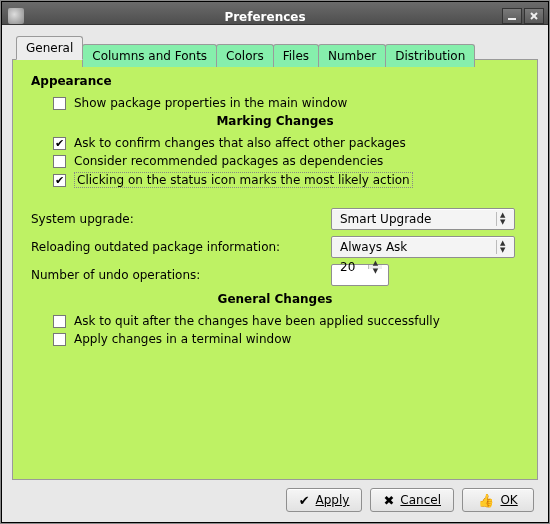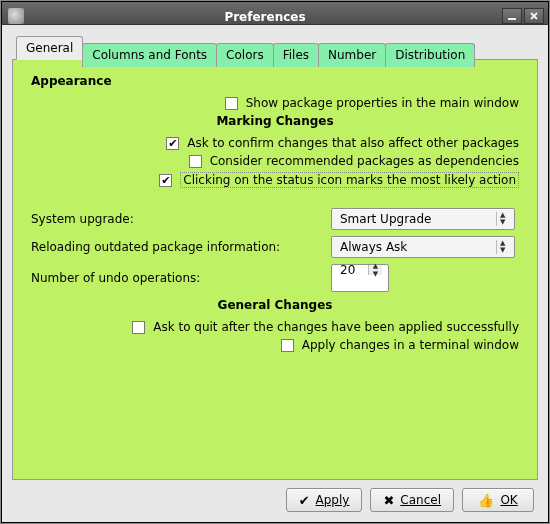--- a/index.html
+++ b/index.html
@@ -51,20 +51,21 @@
     color:#eee; font-weight:bold;
   }
   .content {
     flex:1;
     padding: 10px 10px 8px 10px;
     display:flex;
     flex-direction:column;
   }
   .tabbar {
     display:flex;
+    align-items:flex-end;
     position:relative;
     z-index:2;
     margin-left:4px;
   }
   .tab {
     padding: 4px 9px;
     background:#86efac;
     border:1px solid #9a9a9a;
     border-bottom:none;
     border-radius:3px 3px 0 0;
@@ -89,21 +90,20 @@
   }
   .section-head {
     font-weight:bold;
     margin: 0 0 8px 0;
   }
   .section-head.mt { margin-top:3px;text-align:center; }
   .row {
     display:flex;
     align-items:center;
     margin: 4px 0 4px 22px;
-    justify-content: flex-end;
   }
   .row-grid {
     display:flex;
     align-items:center;
     margin:6px 0;
   }
   .row-grid .lbl { flex:0 0 300px; }
   .chk {
     width:13px;height:13px;
     border:1px solid #777;
@@ -140,21 +140,21 @@
     display:flex;flex-direction:column;
     margin-left:6px;
     border-left:1px solid #bbb;
     padding-left:3px;
   }
   .combo .spin span{font-size:7px;line-height:7px;color:#333;}
   .numbox {
     display:flex;align-items:center;
     border:1px solid #8f8f8f;
     background:#fff;
-    height:28px;
+    height:22px;
     width:58px;
     padding:0 0 16px 6px;
     border-radius:2px;
   }
   .numbox input{
     border:none;outline:none;width:30px;font:inherit;background:transparent;
   }
   .numbox .spin{
     width:14px;display:flex;flex-direction:column;
     border-left:1px solid #bbb;height:100%;

